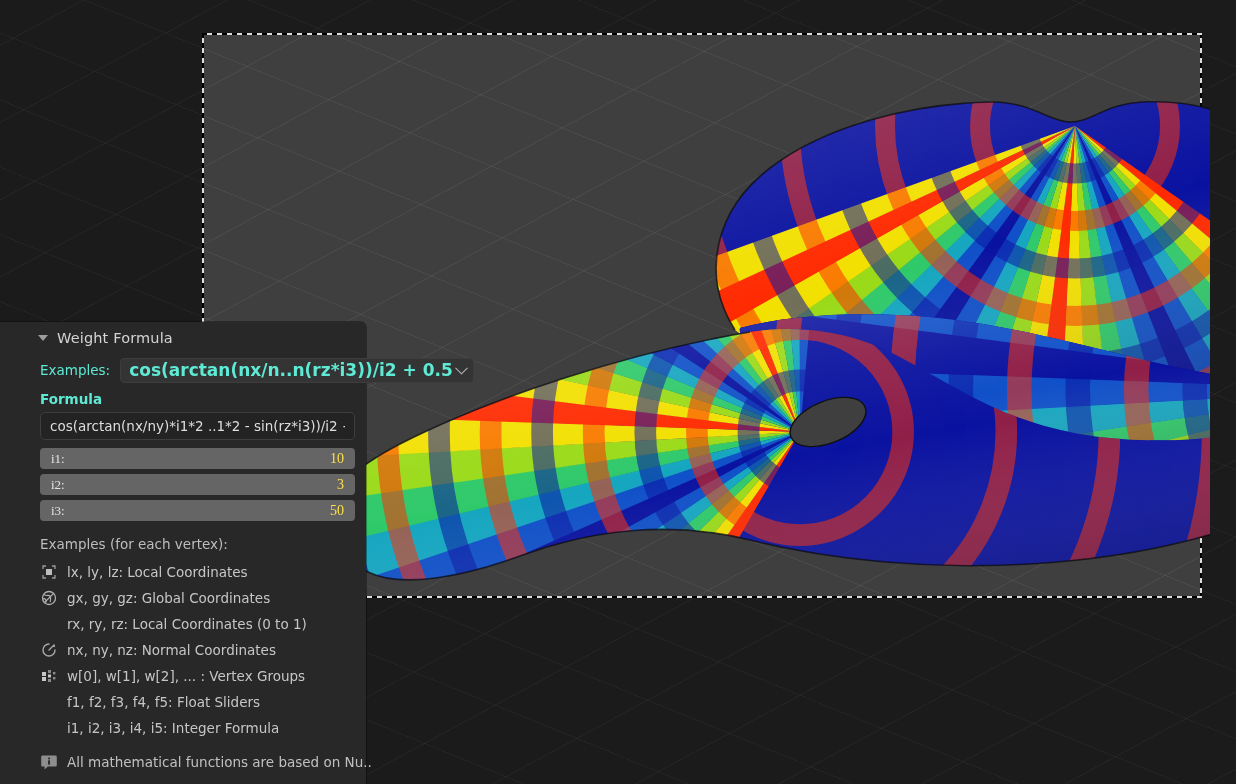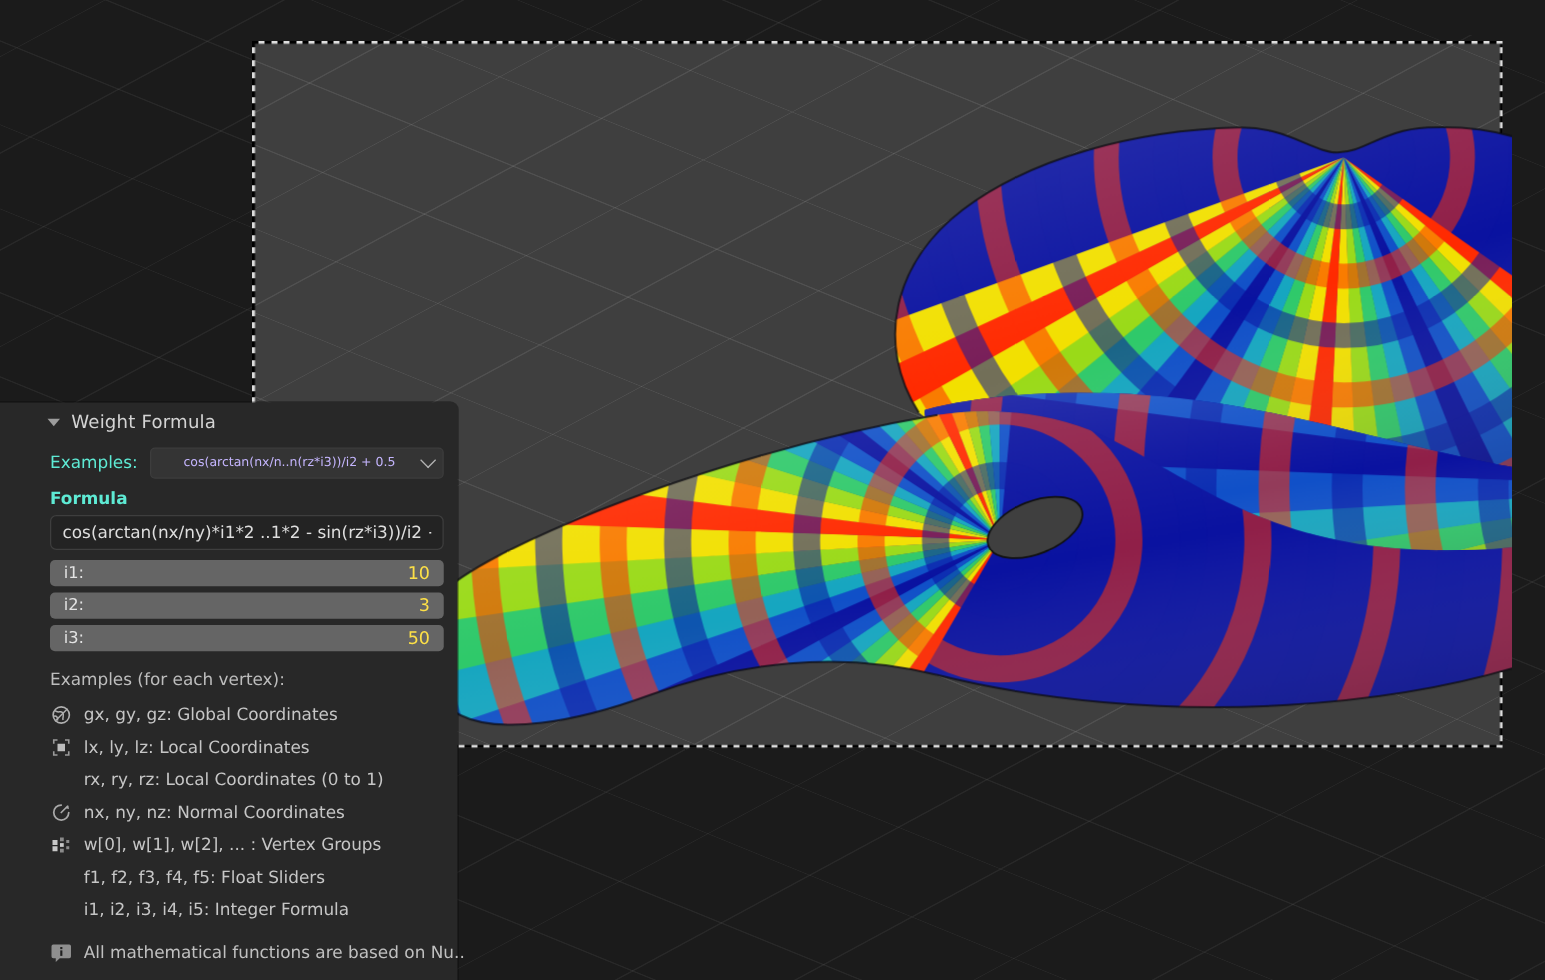--- a/index.html
+++ b/index.html
@@ -53,33 +53,33 @@
   .tri{width:0;height:0;border-left:5px solid transparent;border-right:5px solid transparent;
        border-top:6px solid #9c9c9c;}
   .p-title{color:#d4d4d4;font-size:14.5px;letter-spacing:.15px;}
 
   .row{display:flex;align-items:center;padding:0 11px;}
   .lbl{color:#5eead4;font-size:13.5px;}
 
   .ex-row{height:28px;gap:10px;margin-top:2px;}
   .dropdown{flex:1;height:23px;background:#343434;border:1px solid #3d3d3d;border-radius:4px;
       display:flex;align-items:center;justify-content:center;position:relative;padding:0 20px 0 8px;}
-  .dropdown .dtext{color:#c4b5fd;font-size:10px;white-space:nowrap;overflow:hidden;}
+  .dropdown .dtext{color:#5eead4;font-size:17px;white-space:nowrap;overflow:hidden;font-weight:bold;}
   .chev{position:absolute;right:7px;top:50%;width:8px;height:8px;
       border-right:1.7px solid #b4b4b4;border-bottom:1.7px solid #b4b4b4;
       transform:translateY(-70%) rotate(45deg);}
 
   .formula-label{height:26px;margin-top:2px;font-weight:bold;}
   .formula-field{margin:0 11px;height:26px;background:#232323;border:1px solid #3e3e3e;
       border-radius:5px;display:flex;align-items:center;padding:0 9px;}
   .formula-field .ftext{color:#dedede;font-size:13.5px;white-space:nowrap;overflow:hidden;}
 
   .sliders{margin-top:8px;padding:0 11px;display:flex;flex-direction:column;gap:5px;}
   .slider{height:21px;background:#656565;border-radius:4px;display:flex;align-items:center;
-      justify-content:space-between;padding:0 11px;}
+      justify-content:space-between;padding:0 11px;font-family:Liberation Serif, serif;}
   .slider .sname{color:#e3e3e3;font-size:13px;}
   .slider .sval{color:#fde047;font-size:14px;}
 
   .varhead{height:30px;margin-top:8px;color:#bdbdbd;font-size:13.5px;
       display:flex;align-items:center;padding:0 11px;}
   .varlist{display:flex;flex-direction:column;}
   .varitem{height:26px;display:flex;align-items:center;gap:9px;padding:0 11px;}
   .varitem .vtext{color:#c6c6c6;font-size:13.5px;white-space:nowrap;}
   .ic{width:18px;height:18px;flex:0 0 18px;display:flex;align-items:center;justify-content:center;}
   .ic.empty{}
@@ -442,42 +442,42 @@
     </div>
   </div>
 
   <div class="varhead">Examples (for each vertex):</div>
 
   <div class="varlist">
 
     <div class="varitem">
       <span class="ic">
         <svg viewBox="0 0 18 18" width="18" height="18">
-          <circle cx="9" cy="9" r="6.5" fill="none" stroke="#b0b0b0" stroke-width="1.3"></circle>
-          <path d="M4,5.5 C7,8 8,5 10,7 C12,9 9.5,11 10.5,13
-                   M3,10 C5,9 6.5,11 6,13.5" fill="none" stroke="#b0b0b0" stroke-width="1.2"></path>
-          <path d="M14,4 L4,14" stroke="#b0b0b0" stroke-width="1.1" fill="none"></path>
-        </svg>
-      </span>
-      <span class="vtext">gx, gy, gz: Global Coordinates</span>
-    </div>
-
-    <div class="varitem">
-      <span class="ic">
-        <svg viewBox="0 0 18 18" width="18" height="18">
           <g fill="none" stroke="#9a9a9a" stroke-width="1.3">
             <path d="M3,6 V3 H6"></path>
               <path d="M12,3 H15 V6"></path>
             <path d="M15,12 V15 H12"></path>
               <path d="M6,15 H3 V12"></path>
           </g>
           <rect x="6" y="6" width="6" height="6" fill="#bdbdbd"></rect>
         </svg>
       </span>
       <span class="vtext">lx, ly, lz: Local Coordinates</span>
+    </div>
+
+    <div class="varitem">
+      <span class="ic">
+        <svg viewBox="0 0 18 18" width="18" height="18">
+          <circle cx="9" cy="9" r="6.5" fill="none" stroke="#b0b0b0" stroke-width="1.3"></circle>
+          <path d="M4,5.5 C7,8 8,5 10,7 C12,9 9.5,11 10.5,13
+                   M3,10 C5,9 6.5,11 6,13.5" fill="none" stroke="#b0b0b0" stroke-width="1.2"></path>
+          <path d="M14,4 L4,14" stroke="#b0b0b0" stroke-width="1.1" fill="none"></path>
+        </svg>
+      </span>
+      <span class="vtext">gx, gy, gz: Global Coordinates</span>
     </div>
 
     <div class="varitem">
       <span class="ic empty"></span>
       <span class="vtext">rx, ry, rz: Local Coordinates (0 to 1)</span>
     </div>
 
     <div class="varitem">
       <span class="ic">
         <svg viewBox="0 0 18 18" width="18" height="18">

